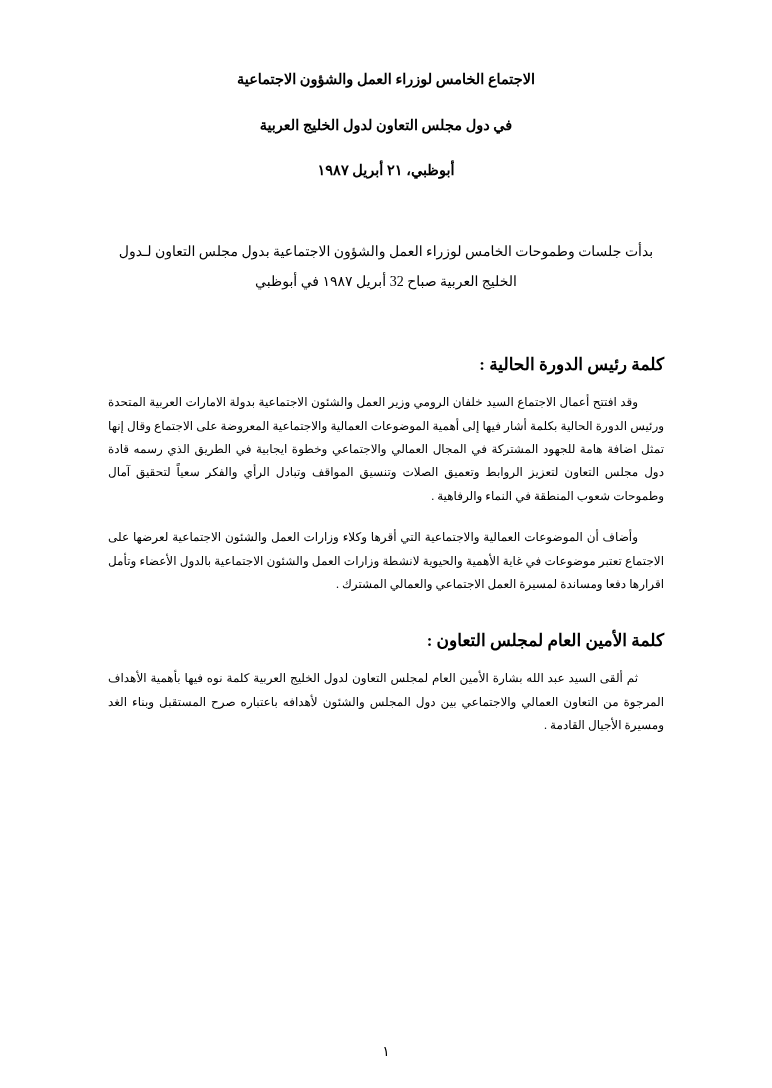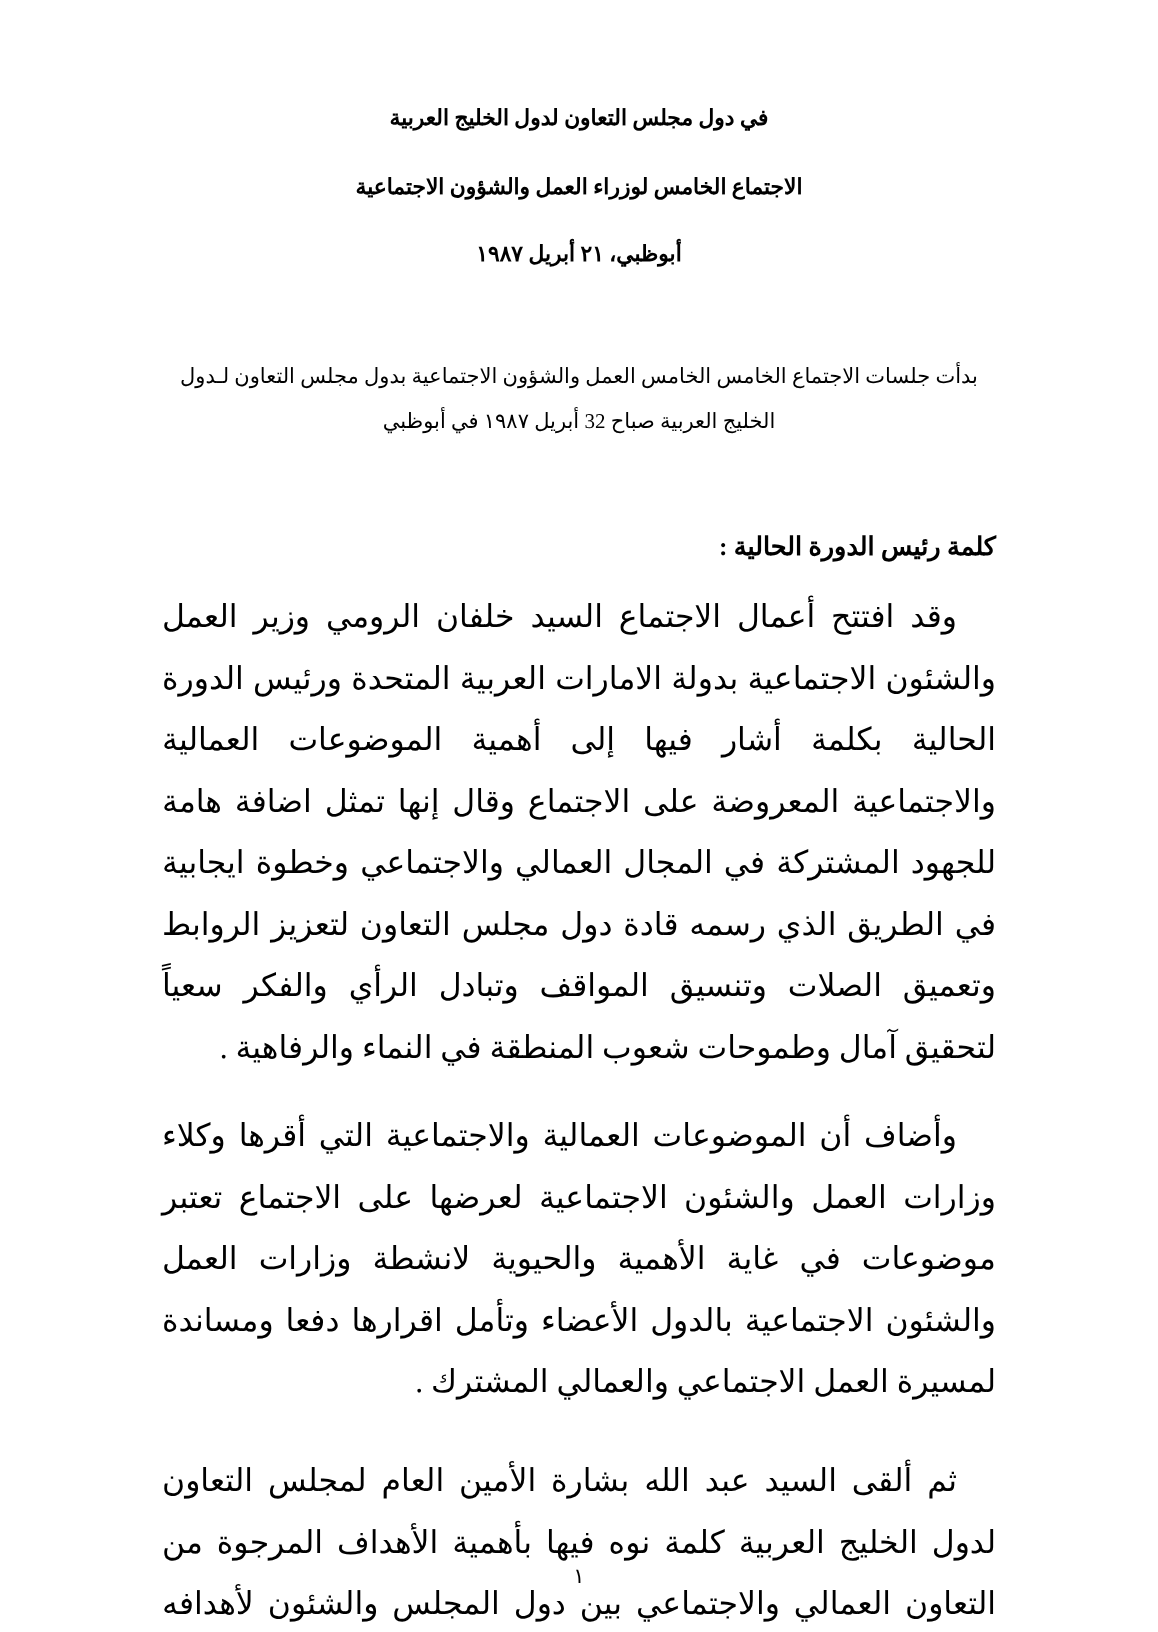--- a/index.html
+++ b/index.html
@@ -48,21 +48,21 @@
     margin-top: 56px;
     font-family: Liberation Serif, serif;
   }
   .section-title {
     font-weight: bold;
     font-size: 17px;
     text-align: right;
     margin: 0 0 12px 0;
   }
   .body-par {
-    font-size: 21px;
+    font-size: 12px;
     line-height: 1.95;
     text-align: justify;
     text-justify: inter-word;
     margin: 16px 0 18px 0;
     text-indent: 26px;
   }
   .body-par.last {
     margin-bottom: 0;
   }
   .section.tight {
@@ -79,35 +79,36 @@
     text-align: center;
     font-size: 14px;
   }
 </style>
 </head>
 <body>
 
 <div class="page">
 
   <div class="heading-block">
+    <p class="heading-line">الاجتماع الخامس لوزراء العمل والشؤون الاجتماعية</p>
     <p class="heading-line">في دول مجلس التعاون لدول الخليج العربية</p>
-    <p class="heading-line">الاجتماع الخامس لوزراء العمل والشؤون الاجتماعية</p>
     <p class="heading-line third">أبوظبي، ٢١ أبريل ١٩٨٧</p>
   </div>
 
   <div class="intro-block">
-    <p class="intro-line">بدأت جلسات الاجتماع الخامس الخامس العمل والشؤون الاجتماعية بدول مجلس التعاون لـدول</p>
+    <p class="intro-line">بدأت جلسات وطموحات الخامس لوزراء العمل والشؤون الاجتماعية بدول مجلس التعاون لـدول</p>
     <p class="intro-line">الخليج العربية صباح 32 أبريل ١٩٨٧ في أبوظبي</p>
   </div>
 
   <div class="section">
     <h2 class="section-title">كلمة رئيس الدورة الحالية :</h2>
     <p class="body-par">وقد افتتح أعمال الاجتماع السيد خلفان الرومي وزير العمل والشئون الاجتماعية بدولة الامارات العربية المتحدة ورئيس الدورة الحالية بكلمة أشار فيها إلى أهمية الموضوعات العمالية والاجتماعية المعروضة على الاجتماع وقال إنها تمثل اضافة هامة للجهود المشتركة في المجال العمالي والاجتماعي وخطوة ايجابية في الطريق الذي رسمه قادة دول مجلس التعاون لتعزيز الروابط وتعميق الصلات وتنسيق المواقف وتبادل الرأي والفكر سعياً لتحقيق آمال وطموحات شعوب المنطقة في النماء والرفاهية .</p>
     <p class="body-par last">وأضاف أن الموضوعات العمالية والاجتماعية التي أقرها وكلاء وزارات العمل والشئون الاجتماعية لعرضها على الاجتماع تعتبر موضوعات في غاية الأهمية والحيوية لانشطة وزارات العمل والشئون الاجتماعية بالدول الأعضاء وتأمل اقرارها دفعا ومساندة لمسيرة العمل الاجتماعي والعمالي المشترك .</p>
   </div>
 
   <div class="section tight">
+    <h2 class="section-title second">كلمة الأمين العام لمجلس التعاون :</h2>
     <p class="body-par last">ثم ألقى السيد عبد الله بشارة الأمين العام لمجلس التعاون لدول الخليج العربية كلمة نوه فيها بأهمية الأهداف المرجوة من التعاون العمالي والاجتماعي بين دول المجلس والشئون لأهدافه باعتباره صرح المستقبل وبناء الغد ومسيرة الأجيال القادمة .</p>
   </div>
 
   <div class="page-number">١</div>
 
 </div>
 
 </body></html>

